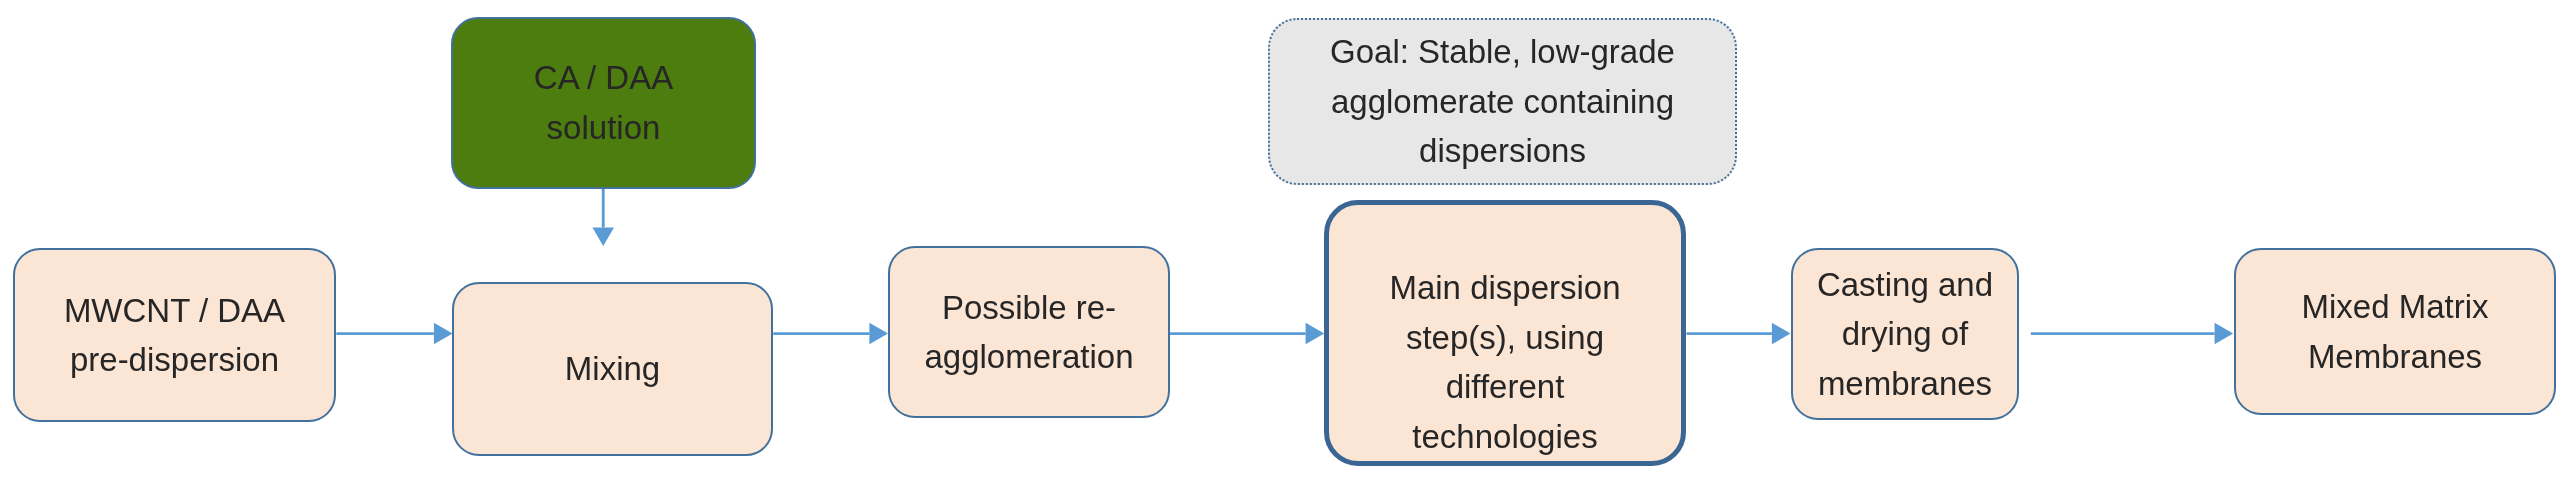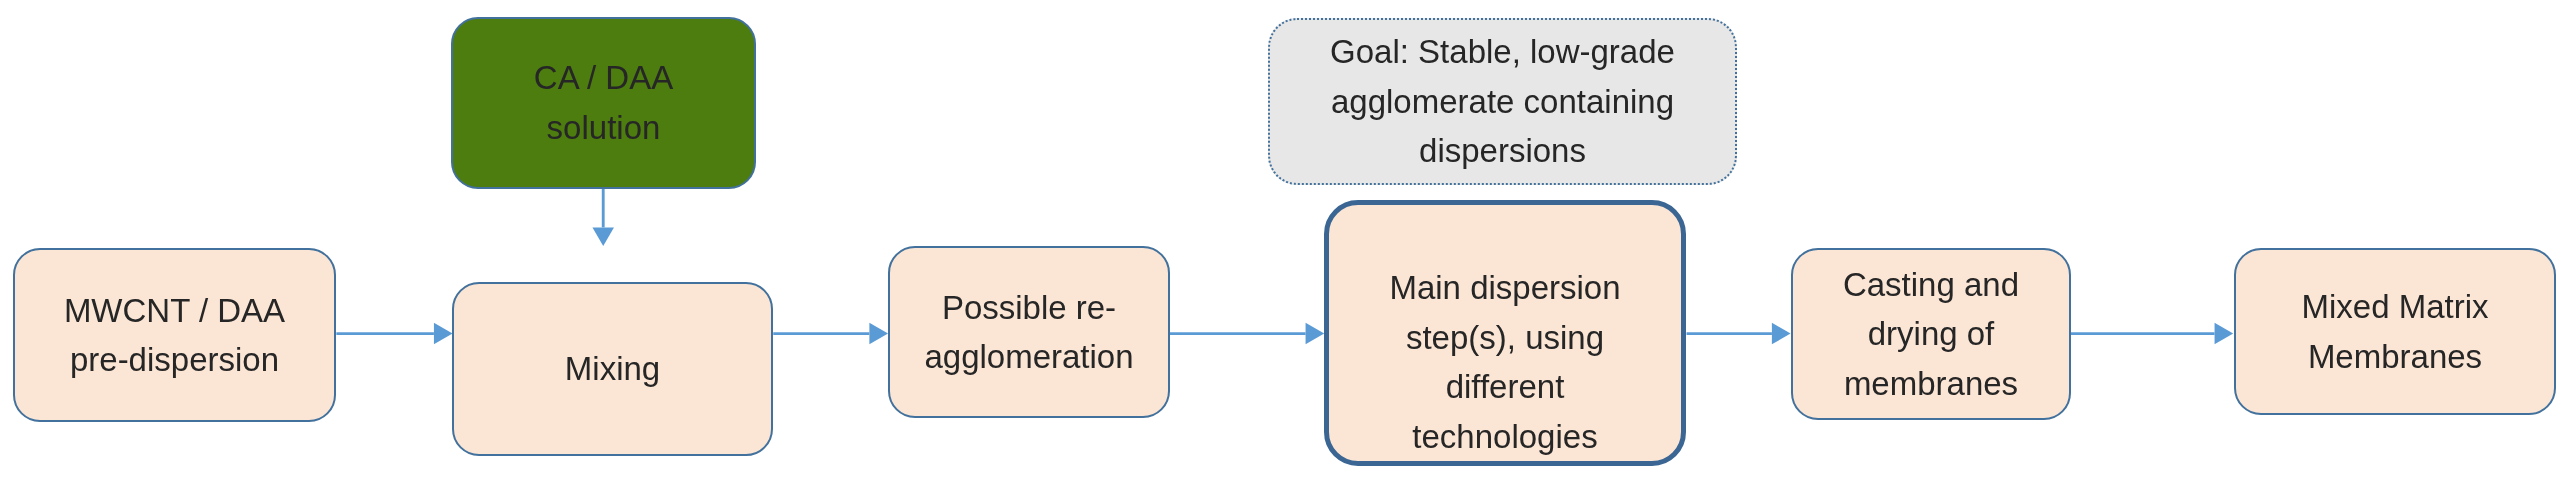--- a/index.html
+++ b/index.html
@@ -41,21 +41,21 @@
   }
   
   #n-mwcnt   { left: 13px;   top: 248px; width: 323px; height: 174px; }
   #n-cadaa   { left: 451px;  top: 16.5px;  width: 305px; height: 172px; background: #4d7c0f; }
   #n-mixing  { left: 452px;  top: 246px; width: 321px; height: 174px; margin-top: 36px; }
   #n-reagg   { left: 888px; top: 246px; width: 282px; height: 172px; }
   #n-goal    { left: 1268px; top: 18px;  width: 469px; height: 167px;
                background: #E8E7E7; border: 2.9px dotted #41719C; border-radius: 29px; justify-content: center; }
   #n-main    { left: 1324px; top: 200px; width: 362px; height: 266px;
                border: 5px solid #3B6694; border-radius: 34px; align-items: flex-end; }
-  #n-casting { left: 1791px; top: 248px; width: 280px; height: 172px; }
+  #n-casting { left: 1791px; top: 248px; width: 228px; height: 172px; }
   #n-mmm     { left: 2234px; top: 248px; width: 322px; height: 167px; justify-content: center; }
 </style>
 </head>
 <body>
 
 <div class="canvas">
 
   <svg class="arrows" width="2576" height="490" viewBox="0 0 3589 683">
     <g>
       <line x1="468" y1="465" x2="604" y2="465" stroke="#5B9BD5" stroke-width="4"></line>

